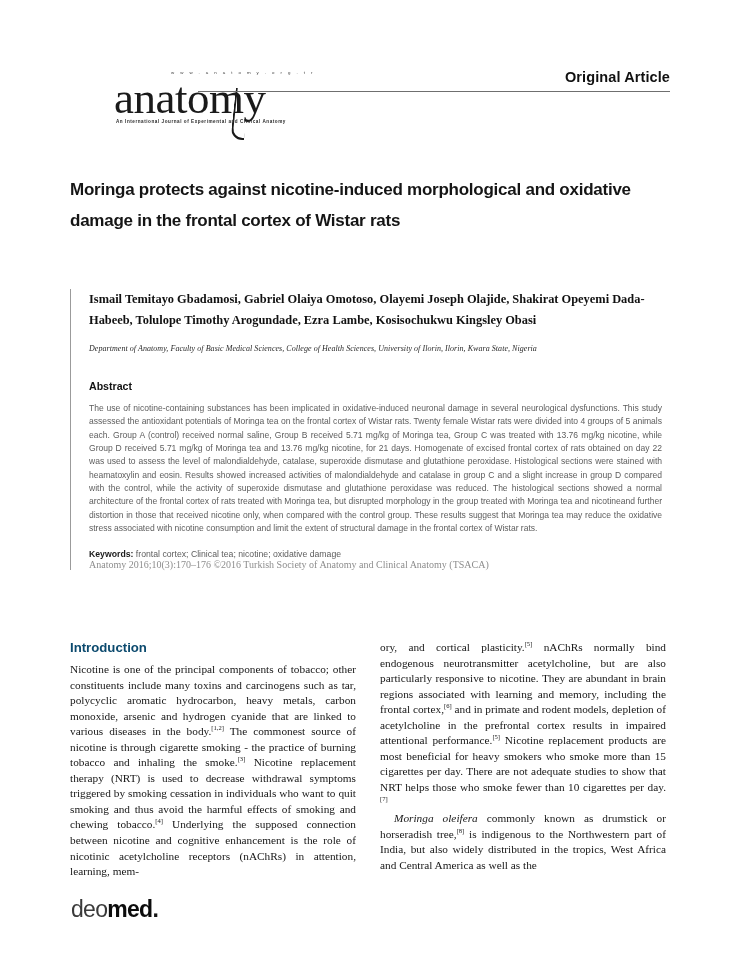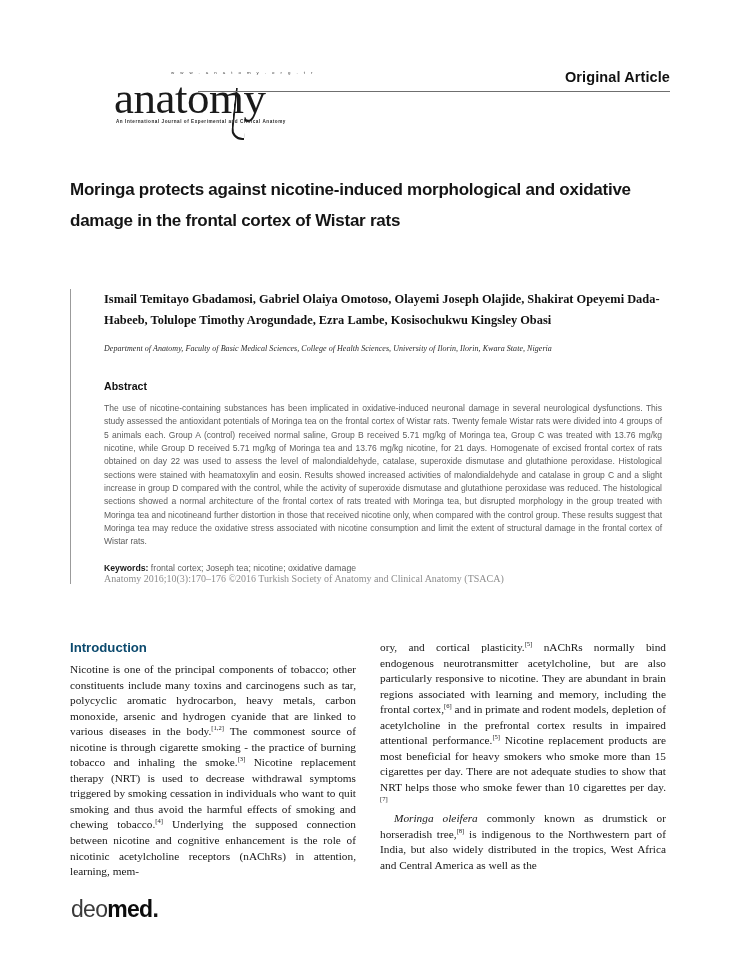--- a/index.html
+++ b/index.html
@@ -134,21 +134,21 @@
     color: #151515;
     letter-spacing: -.25px;
   }
 
   
   .block {
     position: absolute;
     left: 70px;
     top: 289px;
     width: 592px;
-    padding-left: 33px;
+    padding-left: 18px;
     border-left: 1.1px solid #9b9b9b;
     box-sizing: border-box;
   }
   .authors {
     font-family: "Liberation Serif", serif;
     font-weight: bold;
     font-size: 12.4px;
     line-height: 20.5px;
     color: #111;
   }
@@ -276,21 +276,21 @@
     <div class="authors">Ismail Temitayo Gbadamosi, Gabriel Olaiya Omotoso, Olayemi Joseph Olajide, Shakirat Opeyemi Dada-Habeeb, Tolulope Timothy Arogundade, Ezra Lambe, Kosisochukwu Kingsley Obasi</div>
 
     <div class="affil">Department of Anatomy, Faculty of Basic Medical Sciences, College of Health Sciences, University of Ilorin, Ilorin, Kwara State, Nigeria</div>
 
     <div class="abs-head">Abstract</div>
 
     <div class="abs-body">The use of nicotine-containing substances has been implicated in oxidative-induced neuronal damage in several neurological dysfunctions. This study assessed the antioxidant potentials of Moringa tea on the frontal cortex of Wistar rats. Twenty female Wistar rats were divided into 4 groups of 5 animals each. Group A (control) received normal saline, Group B received 5.71 mg/kg of Moringa tea, Group C was treated with 13.76 mg/kg nicotine, while Group D received 5.71 mg/kg of Moringa tea and 13.76 mg/kg nicotine, for 21 days. Homogenate of excised frontal cortex of rats obtained on day 22 was used to assess the level of malondialdehyde, catalase, superoxide dismutase and glutathione peroxidase. Histological sections were stained with heamatoxylin and eosin. Results showed increased activities of malondialdehyde and catalase in group C and a slight increase in group D compared with the control, while the activity of superoxide dismutase and glutathione peroxidase was reduced. The histological sections showed a normal architecture of the frontal cortex of rats treated with Moringa tea, but disrupted morphology in the group treated with Moringa tea and nicotineand further distortion in those that received nicotine only, when compared with the control group. These results suggest that Moringa tea may reduce the oxidative stress associated with nicotine consumption and limit the extent of structural damage in the frontal cortex of Wistar rats.</div>
 
     <div class="kw">
       <b>Keywords:</b>
-      <span>frontal cortex; Joseph tea; nicotine; oxidative damage</span>
+      <span>frontal cortex; Clinical tea; nicotine; oxidative damage</span>
     </div>
 
     <div class="cite">Anatomy 2016;10(3):170–176 ©2016 Turkish Society of Anatomy and Clinical Anatomy (TSACA)</div>
   </div>
 
   <div class="cols">
 
     <div class="col col-left">
       <div class="sec-head">Introduction</div>
       <p class="para"><span>Nicotine is one of the principal components of tobacco; other constituents include many toxins and carcinogens such as tar, polycyclic aromatic hydrocarbon, heavy metals, carbon monoxide, arsenic and hydrogen cyanide that are linked to various diseases in the body.</span><sup>[1,2]</sup><span> The commonest source of nicotine is through cigarette smoking - the practice of burning tobacco and inhaling the smoke.</span><sup>[3]</sup><span> Nicotine replacement therapy (NRT) is used to decrease withdrawal symptoms triggered by smoking cessation in individuals who want to quit smoking and thus avoid the harmful effects of smoking and chewing tobacco.</span><sup>[4]</sup><span> Underlying the supposed connection between nicotine and cognitive enhancement is the role of nicotinic acetylcholine receptors (nAChRs) in attention, learning, mem-</span></p>

